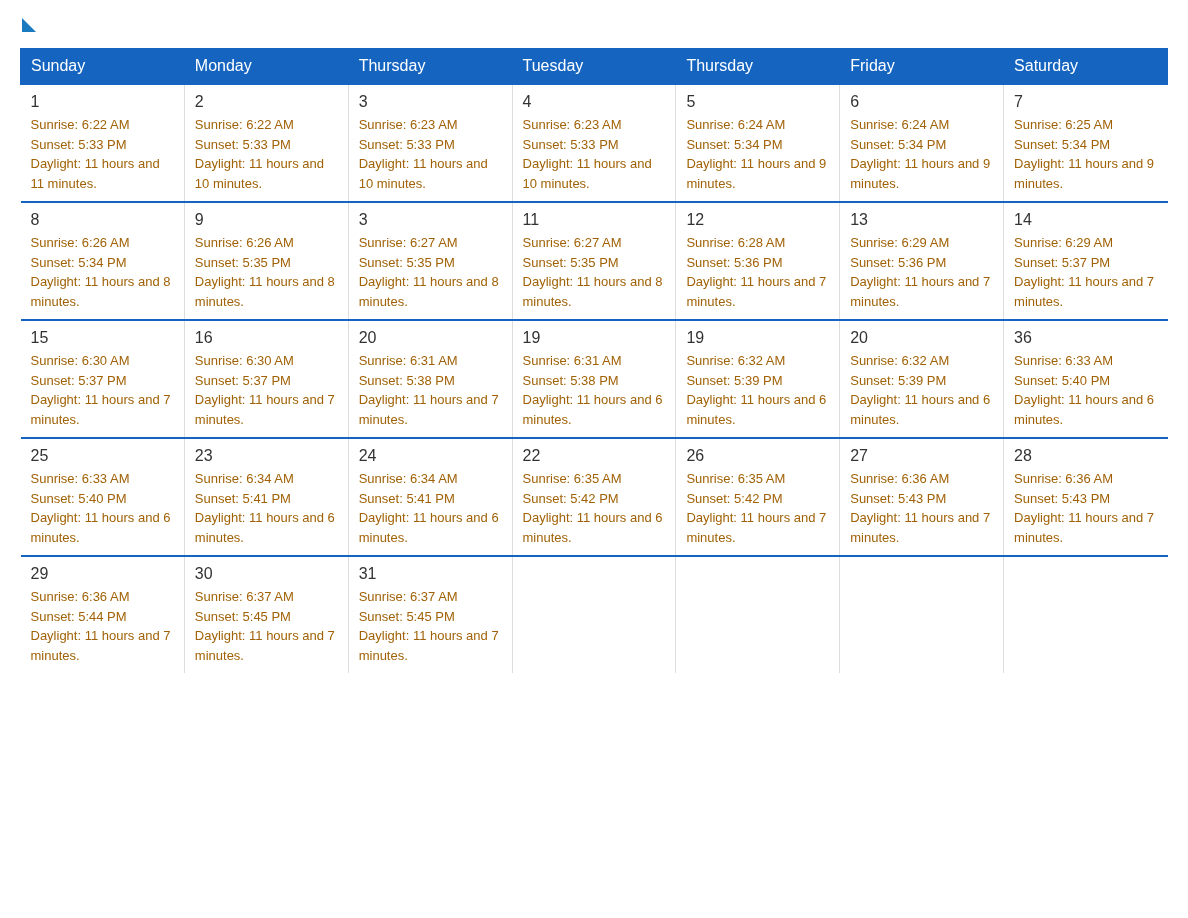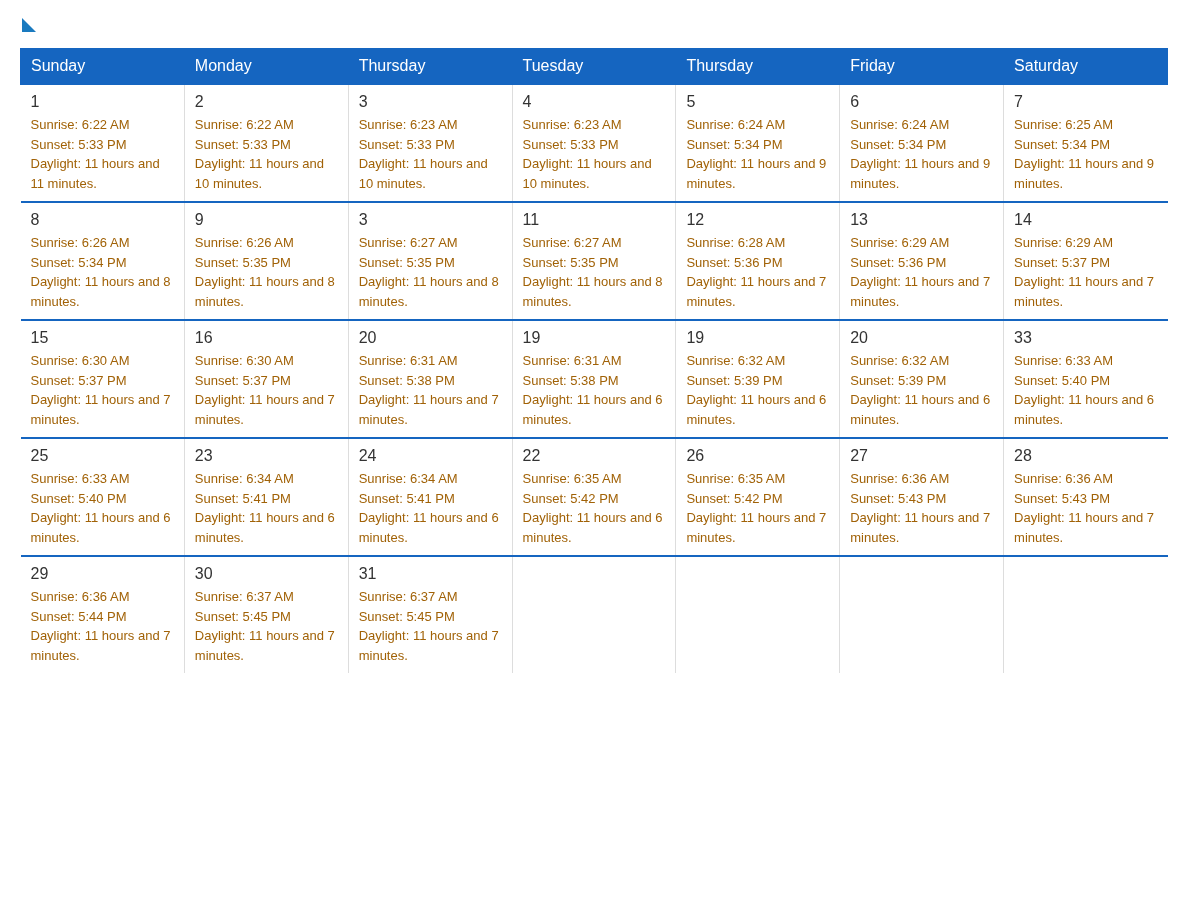--- a/index.html
+++ b/index.html
@@ -295,21 +295,21 @@
       </td>
         <td>
         <span class="day-num">20</span>
         <div class="cell-info">
           <span>Sunrise: 6:32 AM</span><br>
           <span>Sunset: 5:39 PM</span><br>
           <span>Daylight: 11 hours and 6 minutes.</span>
         </div>
       </td>
         <td>
-        <span class="day-num">33</span>
+        <span class="day-num">36</span>
         <div class="cell-info">
           <span>Sunrise: 6:33 AM</span><br>
           <span>Sunset: 5:40 PM</span><br>
           <span>Daylight: 11 hours and 6 minutes.</span>
         </div>
       </td>
       </tr>
       <tr>
         <td>
         <span class="day-num">25</span>

